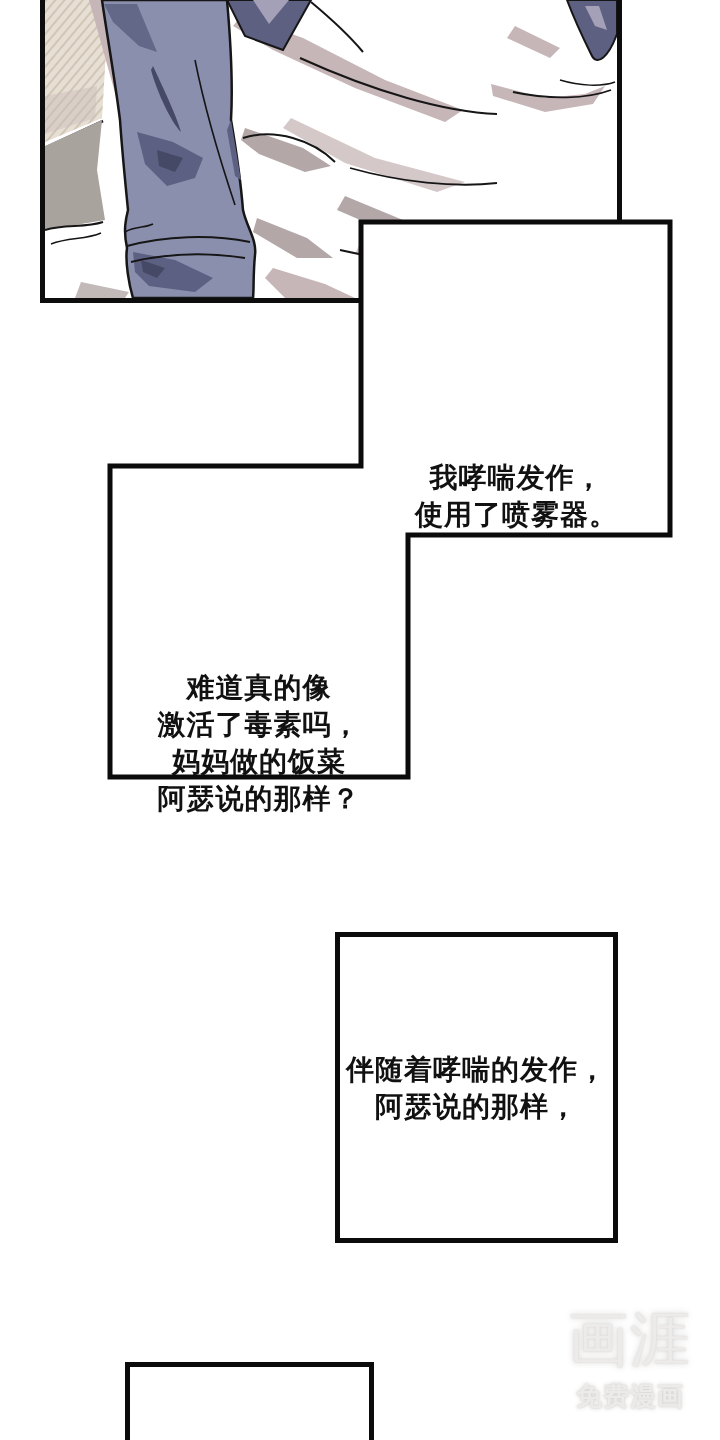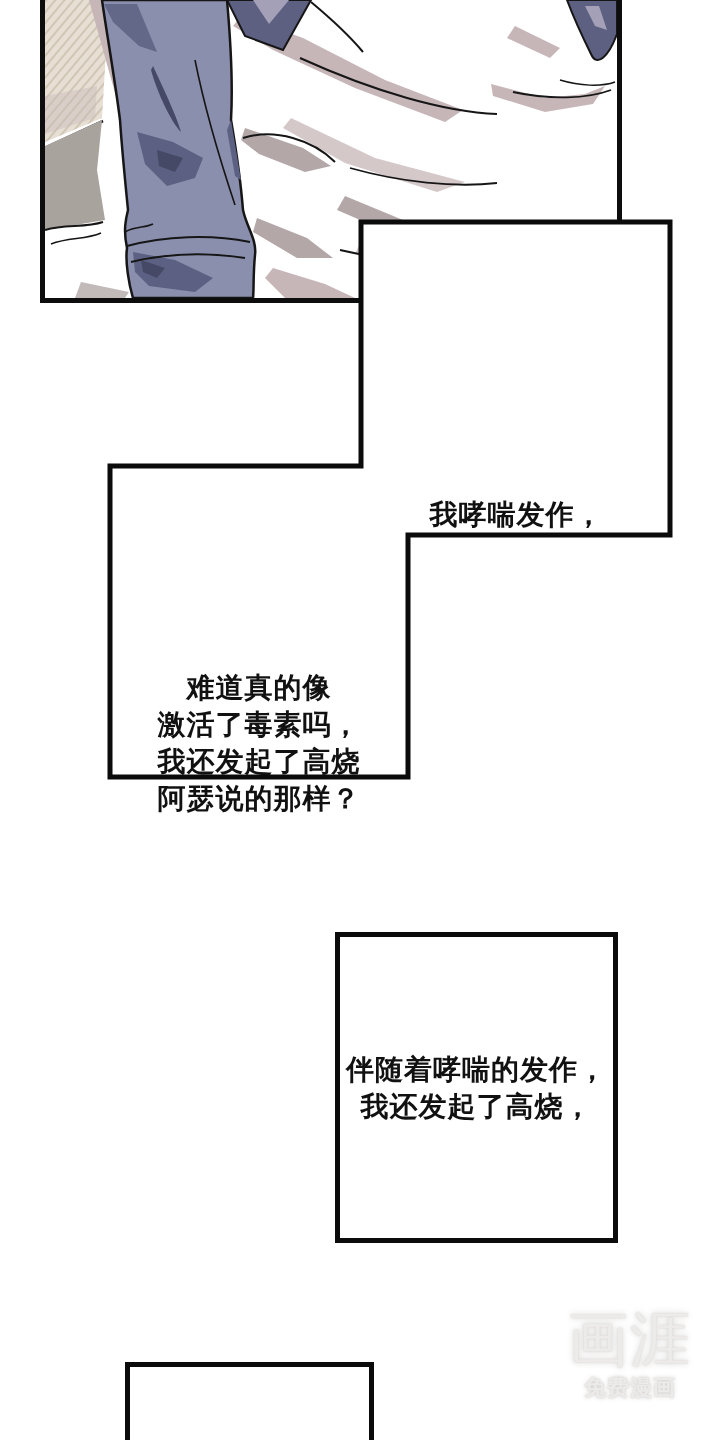--- a/index.html
+++ b/index.html
@@ -27,21 +27,21 @@
         text-align:center;color:var(--text,#111);}
   .nbox .nline{font-size:28px;line-height:37px;font-weight:700;letter-spacing:1px;
                white-space:nowrap;}
   .nbox3{left:335px;top:932px;width:283px;height:311px;text-align:center;}
   .nbox4{left:125px;top:1362px;width:249px;height:85px;border-bottom:none;}
   
   .watermark{position:absolute;left:562px;top:1306px;width:136px;text-align:center;
              color:var(--watermark_text,#edebea);user-select:none;}
   .wm-logo{font-size:60px;line-height:66px;font-weight:400;letter-spacing:2px;
            text-shadow:0 0 7px var(--watermark_glow,#d3d1d0),0 0 2px var(--watermark_glow,#d3d1d0);text-align:center;}
-  .wm-sub{font-size:22px;line-height:30px;font-weight:700;letter-spacing:1px;margin-top:1px;
+  .wm-sub{font-size:26px;line-height:30px;font-weight:700;letter-spacing:1px;margin-top:9px;
           text-shadow:0 0 5px var(--watermark_glow,#d3d1d0),0 0 2px var(--watermark_glow,#d3d1d0);}
 </style>
 </head>
 <body>
 
 <div class="page">
 
   <div class="panel">
     <svg viewBox="0 0 572 298" xmlns="http://www.w3.org/2000/svg">
       <defs>
@@ -107,32 +107,33 @@
       <polygon points="540,6 554,6 562,30 550,26" fill="#a3a0b8"></polygon>
     </svg>
   </div>
 
   <svg class="merged-outline" viewBox="95 212 590 578" xmlns="http://www.w3.org/2000/svg">
     <path d="M361,222 H670 V535 H408 V777 H110 V466 H361 Z" fill="#ffffff" stroke-width="5" stroke="#0b0b0b"></path>
   </svg>
 
   <div class="ntext ntext1">
     <div class="nline">我哮喘发作，</div>
+    <div class="nline">使用了喷雾器。</div>
   </div>
 
   <div class="ntext ntext2">
     <div class="nline">难道真的像</div>
     <div class="nline">激活了毒素吗，</div>
-    <div class="nline">我还发起了高烧</div>
+    <div class="nline">妈妈做的饭菜</div>
     <div class="nline">阿瑟说的那样？</div>
   </div>
 
   <div class="nbox nbox3">
     <div class="nline">伴随着哮喘的发作，</div>
-    <div class="nline">我还发起了高烧，</div>
+    <div class="nline">阿瑟说的那样，</div>
   </div>
 
   <div class="nbox nbox4"></div>
 
   <div class="watermark">
     <div class="wm-logo">画涯</div>
     <div class="wm-sub">免费漫画</div>
   </div>
 
 </div>

